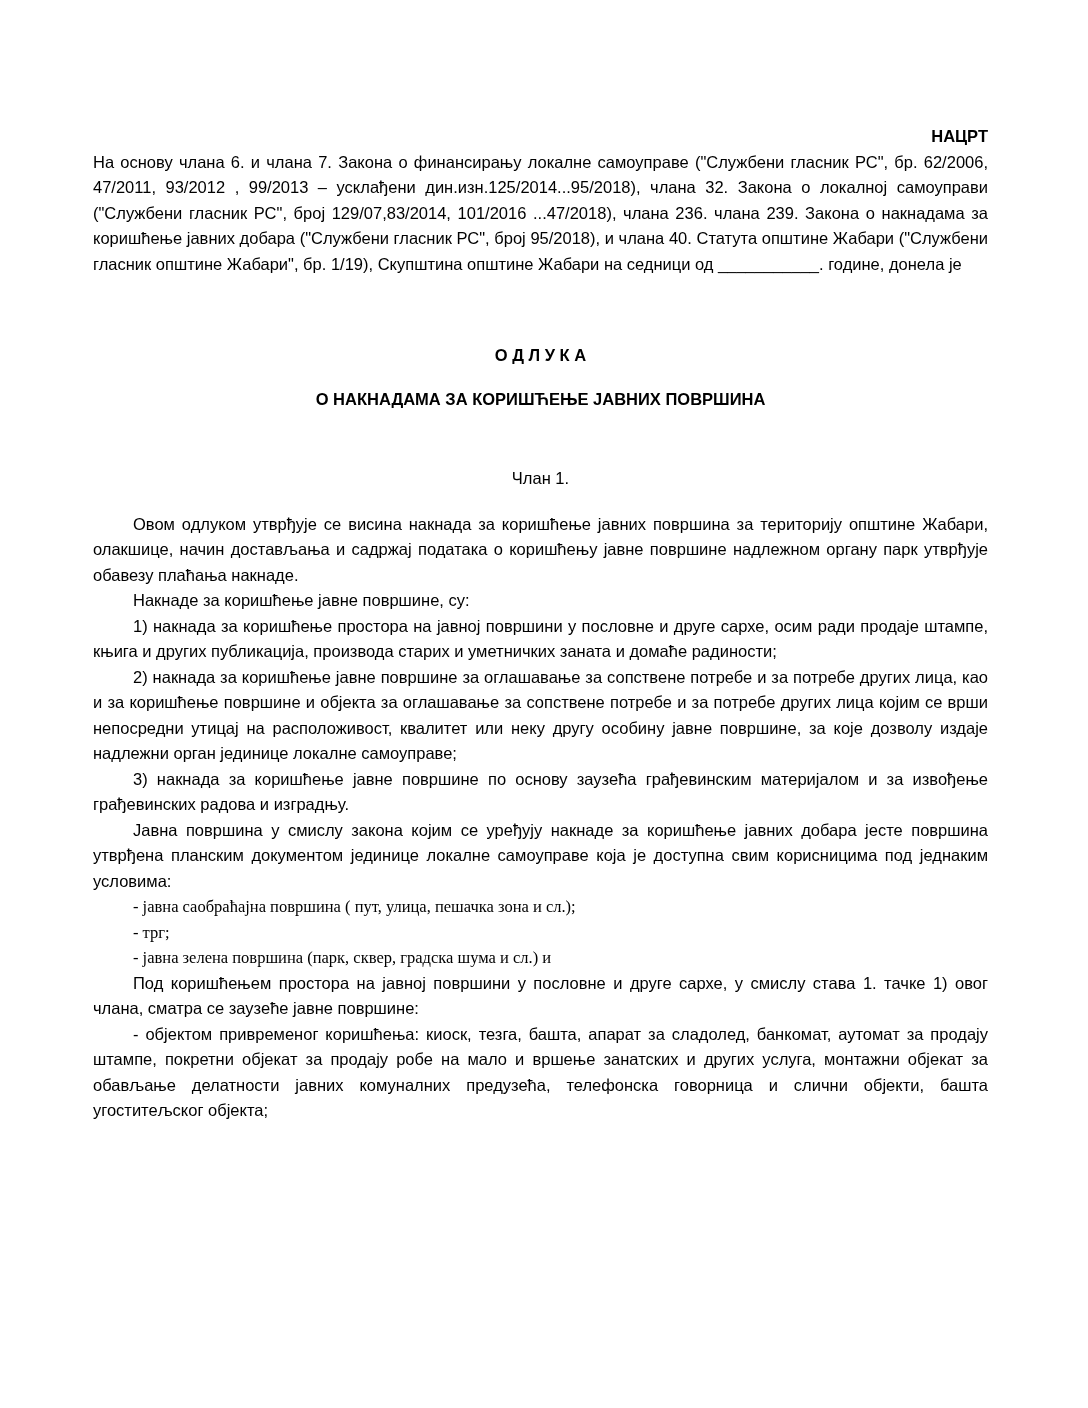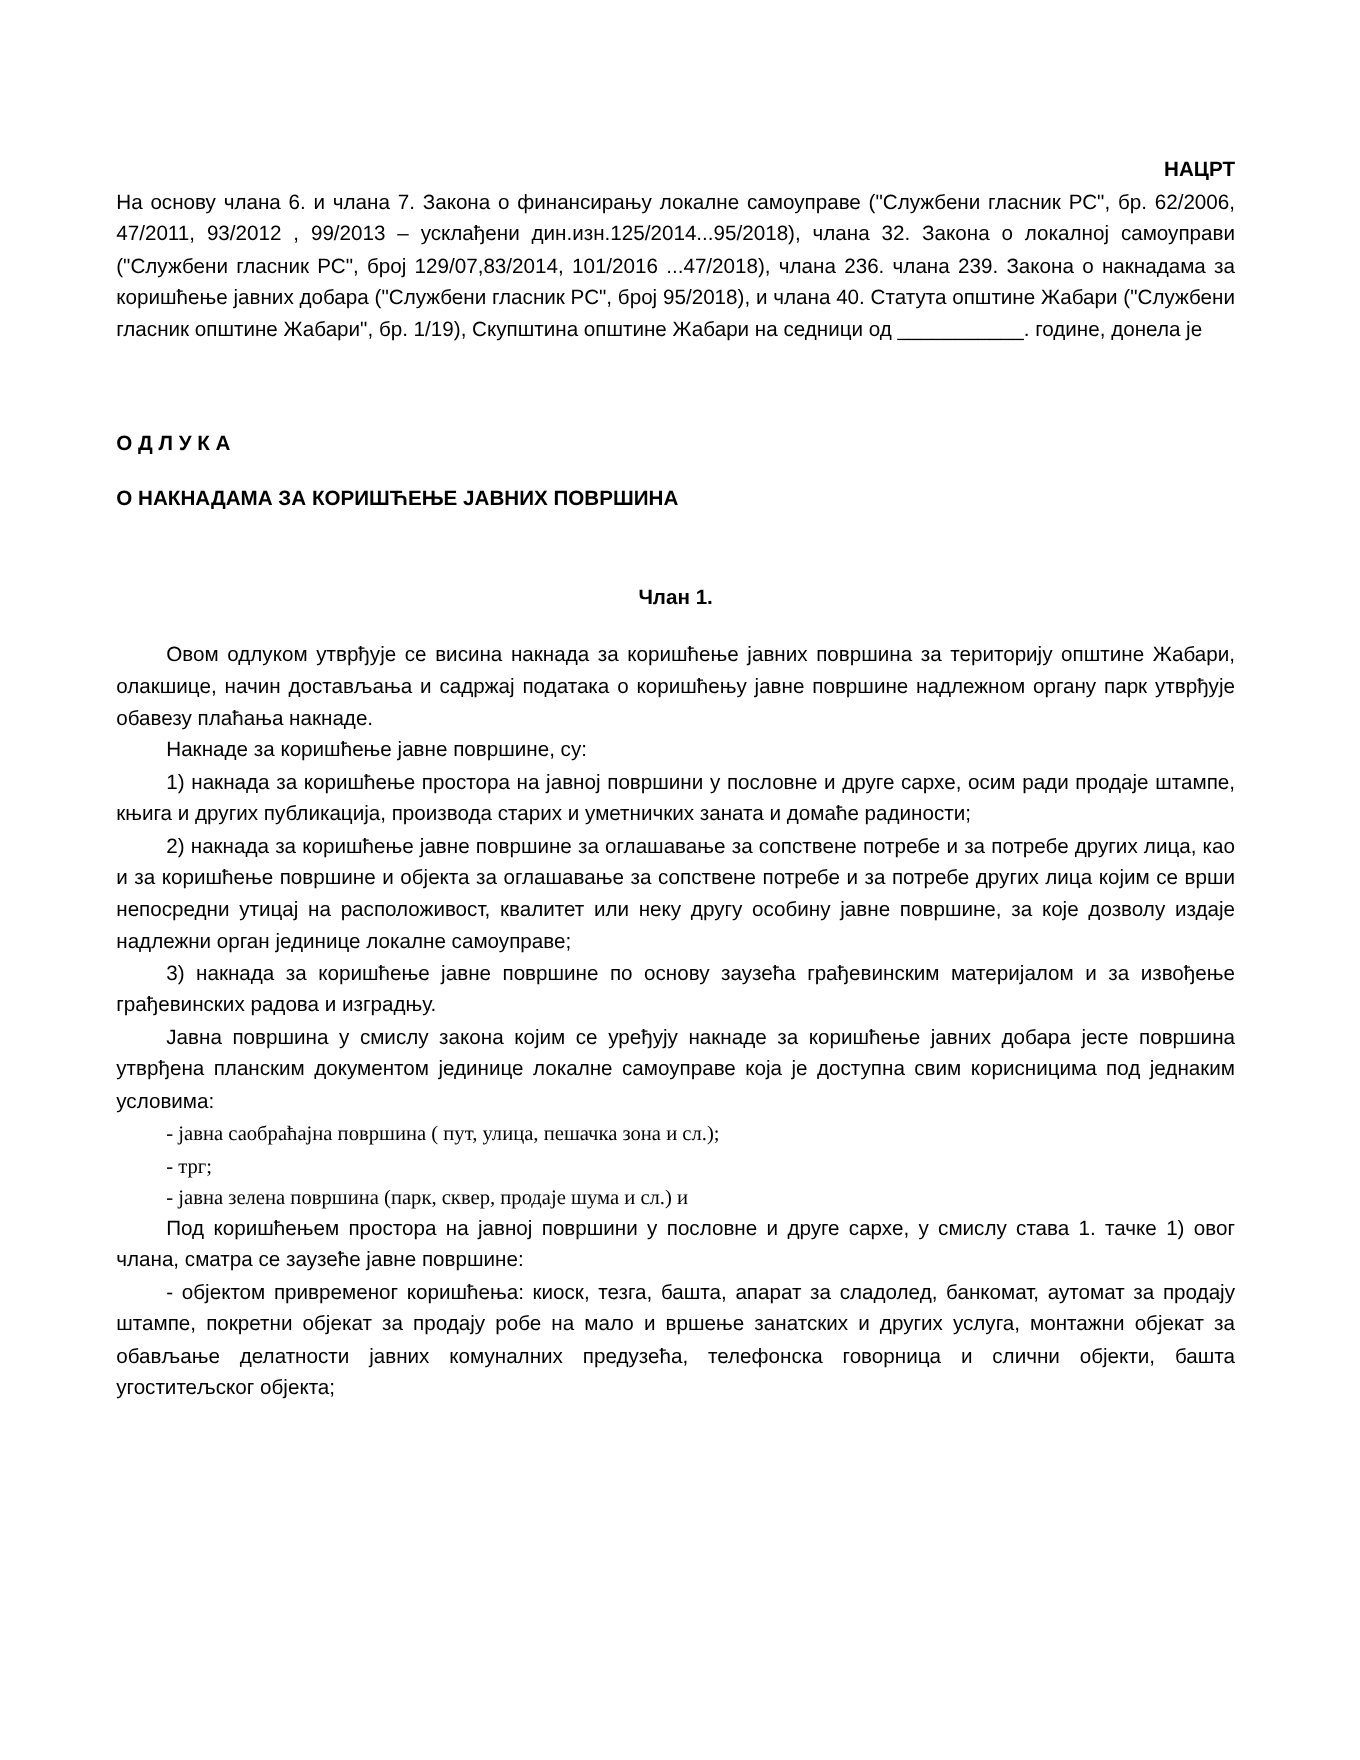--- a/index.html
+++ b/index.html
@@ -27,27 +27,28 @@
   .draft-label {
     text-align: right;
     font-weight: 700;
   }
   .preamble {
     margin: 0;
     text-align: justify;
   }
   .title-block {
     margin-top: 66px;
+    text-align: center;
     font-weight: 700;
   }
   .title-line + .title-line {
     margin-top: 18px;
   }
   .clan-heading {
-    font-weight: 700;
+    font-weight: 400;
     text-align: center;
     margin: 29px 0 20px 0;
     font-size: 16.5px;
   }
   .clan-heading.first {
     margin-top: 54px;
   }
   .body-p {
     margin: 0;
     text-align: justify;
@@ -85,21 +86,21 @@
     <section>
       <p class="body-p">Накнаде за коришћење јавне површине, су:</p>
       <p class="body-p">1) накнада за коришћење простора на јавној површини у пословне и друге сархе,  осим ради продаје штампе, књига и других публикација, производа старих и уметничких заната и домаће радиности;</p>
       <p class="body-p">2) накнада за коришћење јавне површине за оглашавање за сопствене потребе и за потребе других лица, као и за коришћење површине и објекта за оглашавање за сопствене потребе и за потребе других лица којим се врши непосредни утицај на расположивост, квалитет или неку другу особину јавне површине, за које дозволу издаје надлежни орган јединице локалне самоуправе;</p>
       <p class="body-p">3) накнада за коришћење јавне површине по основу заузећа грађевинским материјалом и за извођење грађевинских радова и изградњу.</p>
       <p class="body-p">Јавна површина у смислу закона којим се уређују накнаде за коришћење јавних добара јесте површина утврђена планским документом јединице локалне самоуправе која је доступна свим корисницима под једнаким условима:</p>
 
       <div class="dash-list">
         <div class="dash-item">- јавна саобраћајна површина ( пут, улица, пешачка зона и сл.);</div>
         <div class="dash-item">- трг;</div>
-        <div class="dash-item">- јавна зелена површина (парк, сквер, продаје шума и сл.) и</div>
+        <div class="dash-item">- јавна зелена површина (парк, сквер, градска шума и сл.) и</div>
       </div>
 
       <p class="body-p">Под коришћењем простора на јавној површини у пословне и друге сархе,  у смислу става 1. тачке 1) овог члана, сматра се заузеће јавне површине:</p>
       <p class="body-p">- објектом привременог коришћења: киоск, тезга, башта, апарат за сладолед, банкомат, аутомат за продају штампе, покретни објекат за продају робе на мало и вршење занатских и других услуга, монтажни објекат за обављање делатности јавних комуналних предузећа, телефонска говорница  и слични објекти, башта угоститељског објекта;</p>
     </section>
 
   </div>
 </div>
 
 </body></html>

